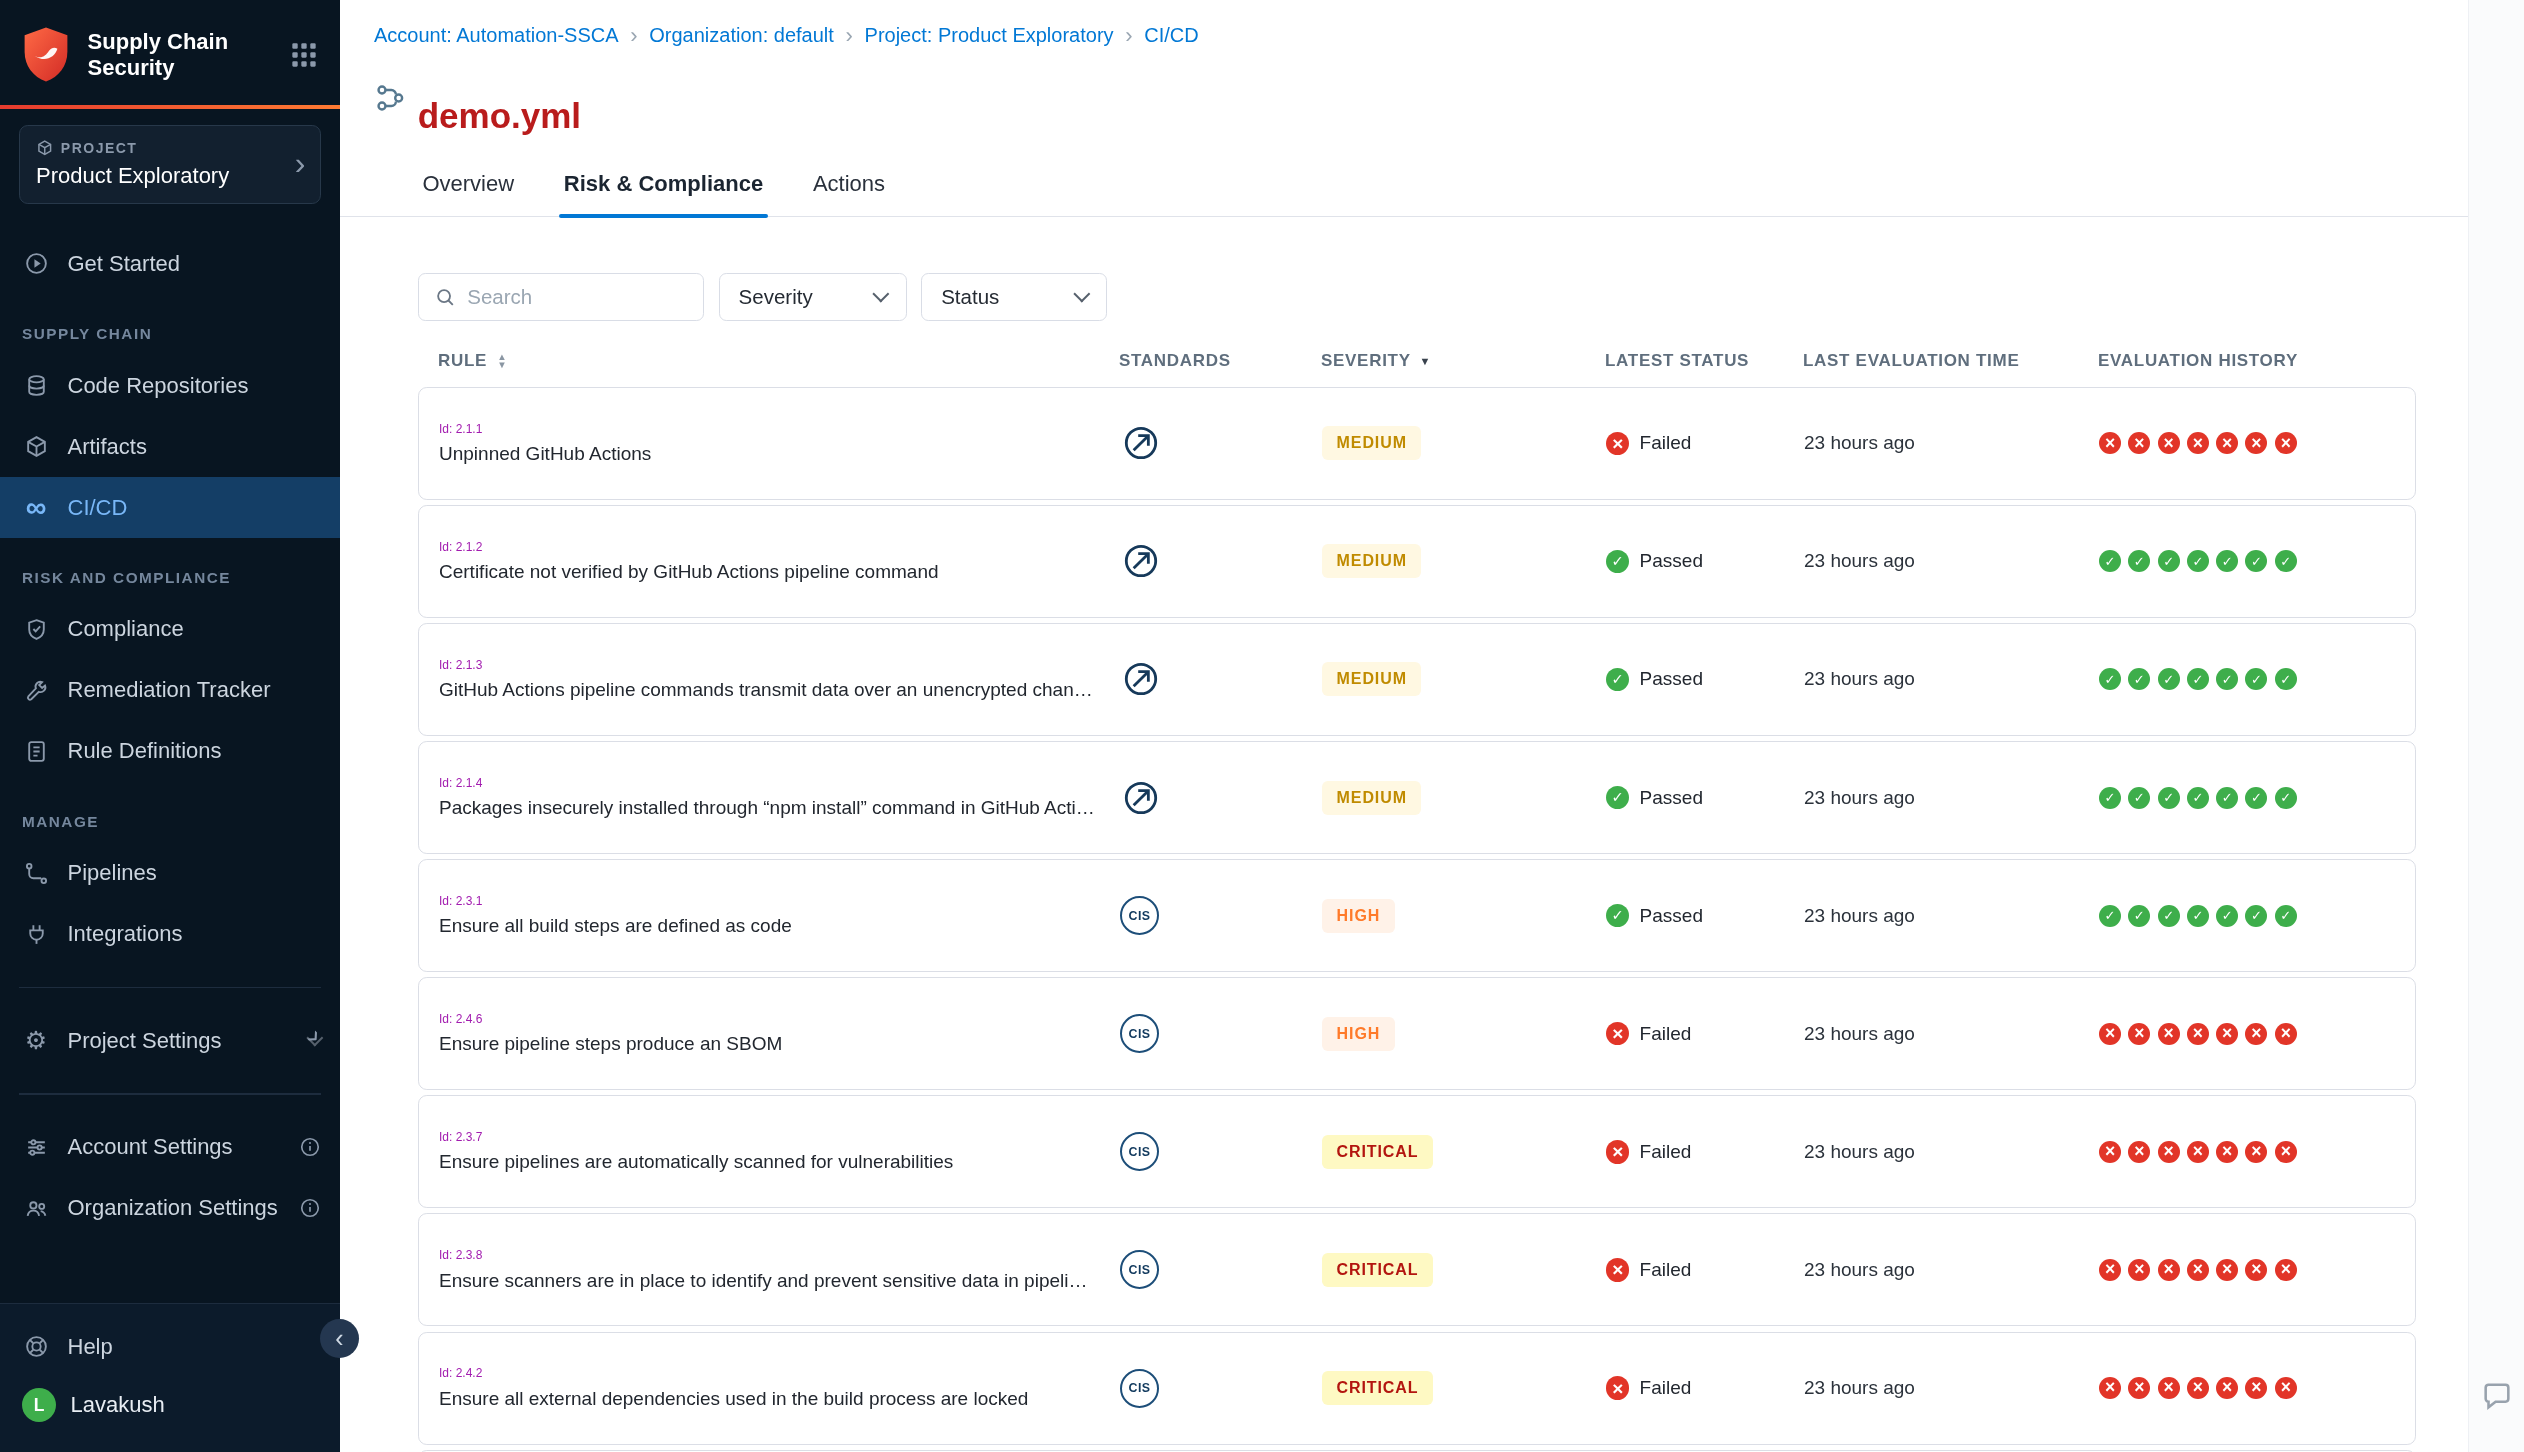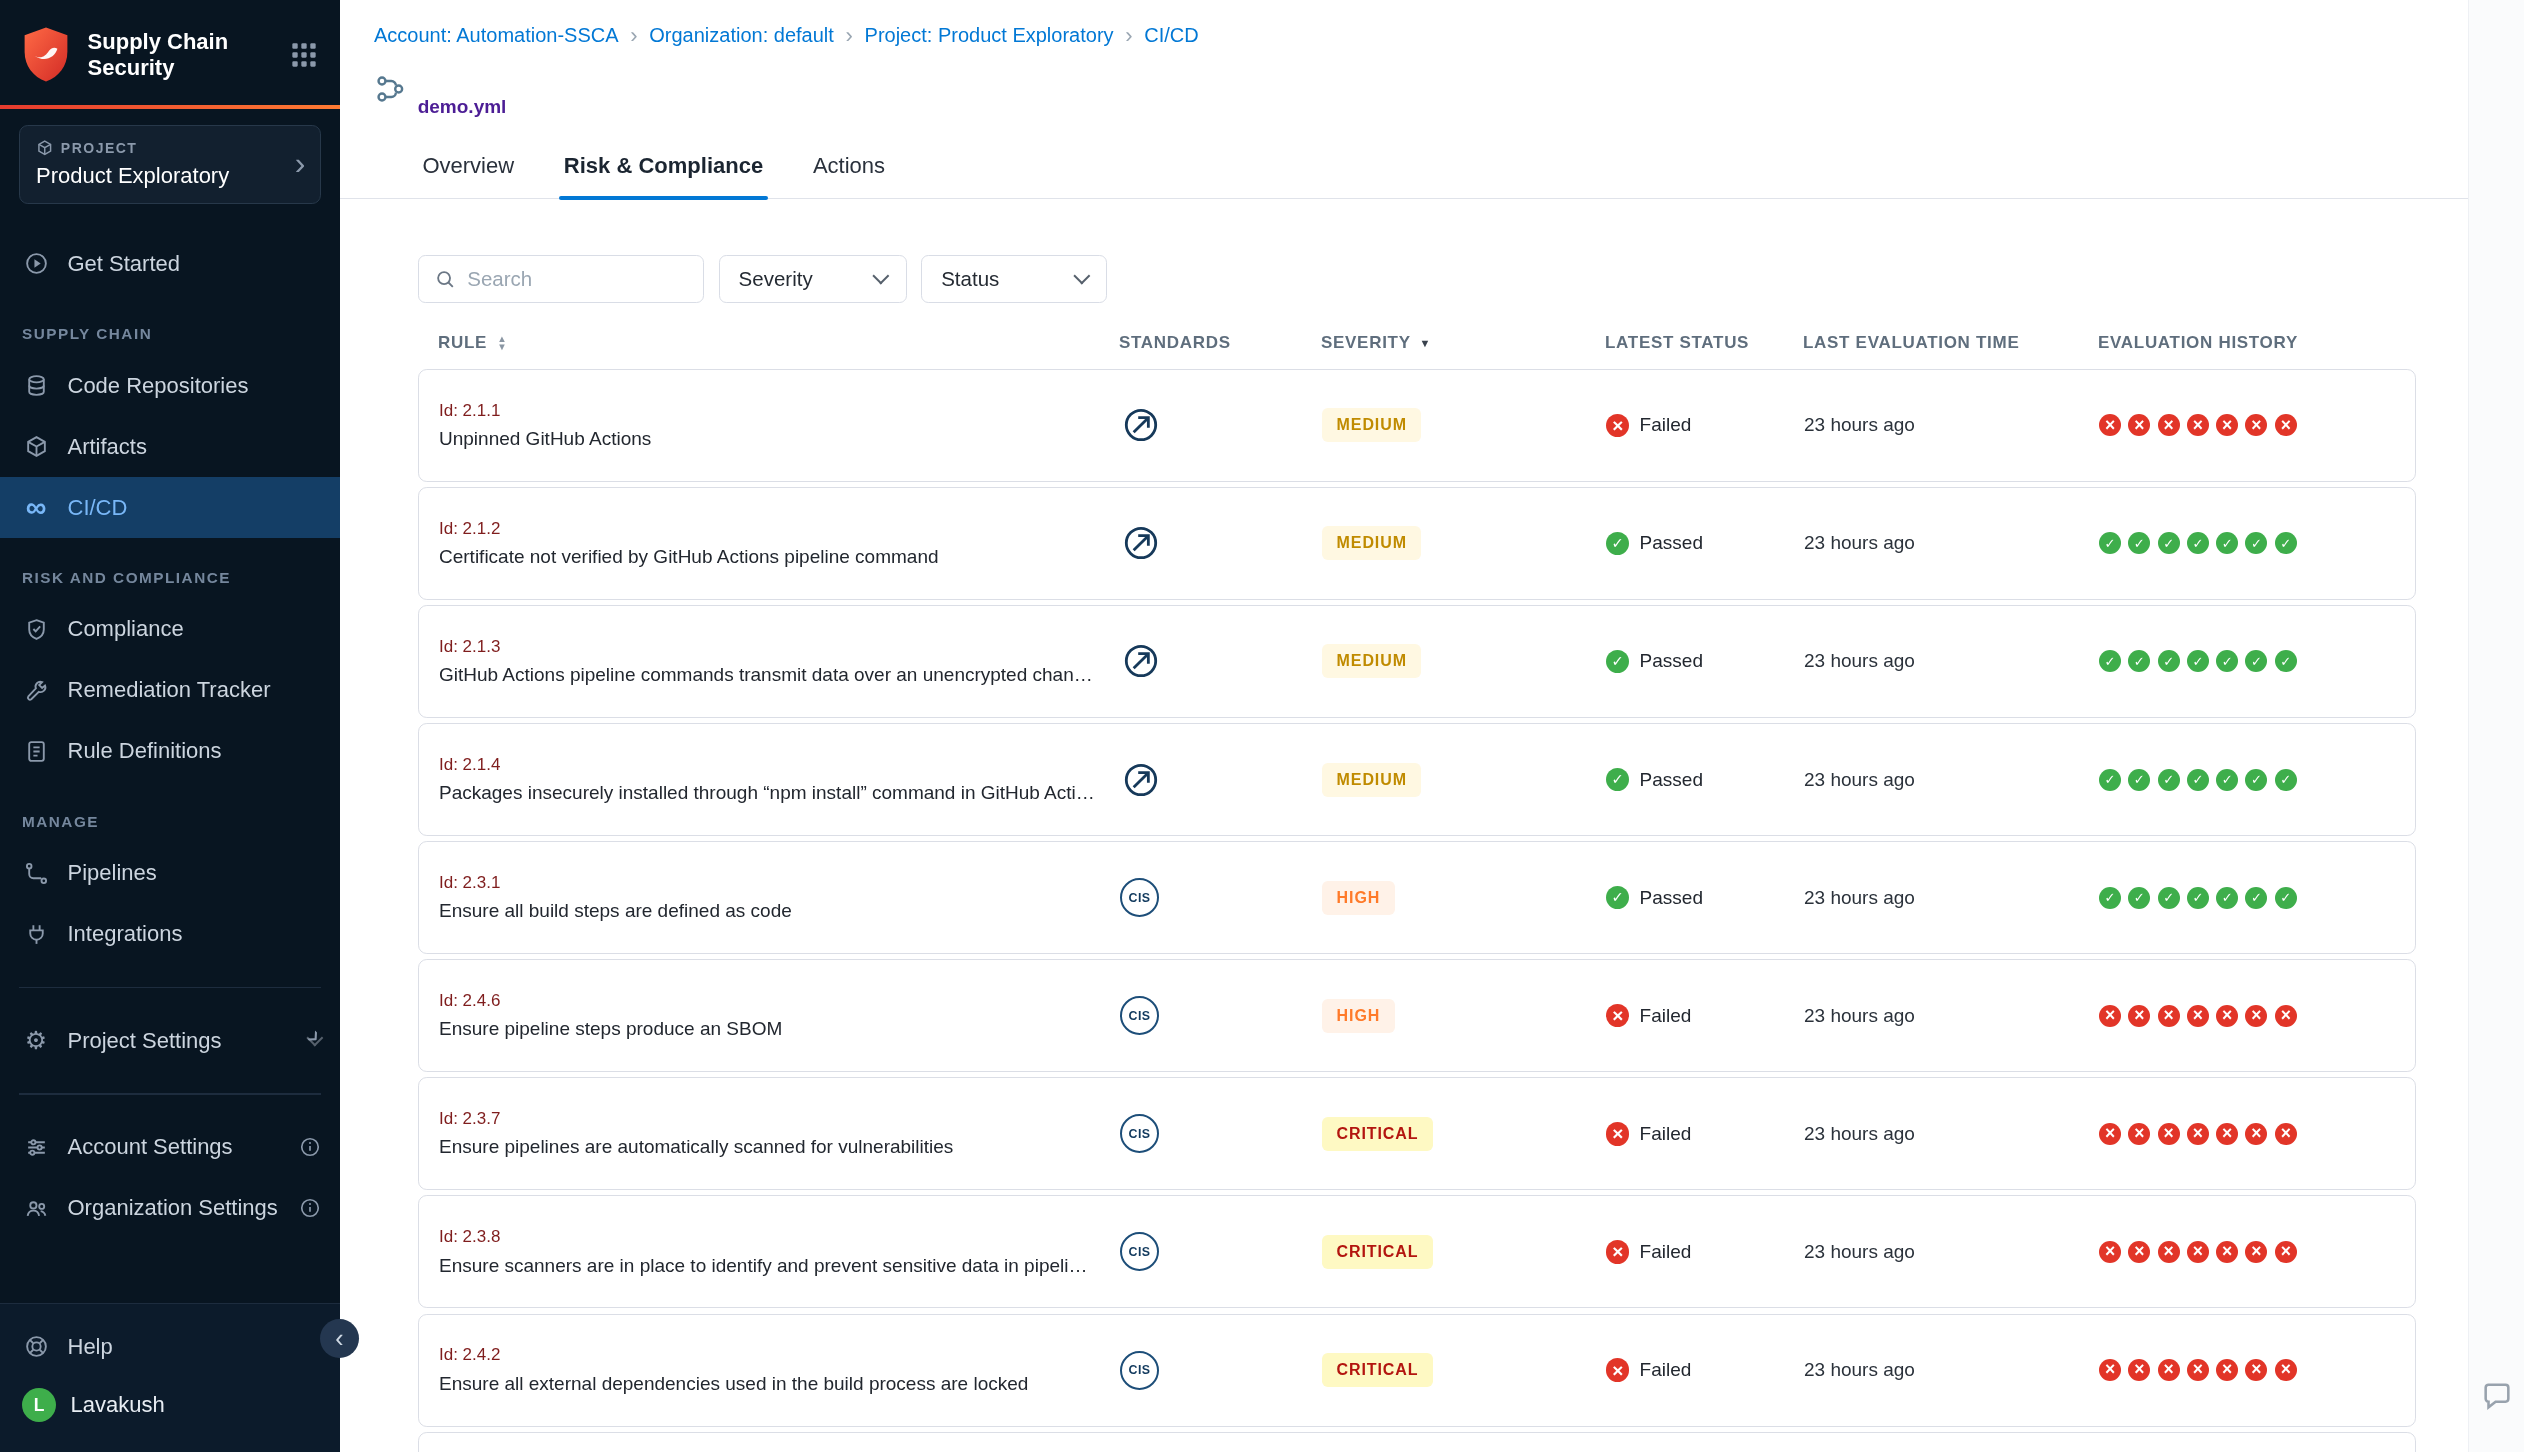--- a/index.html
+++ b/index.html
@@ -70,21 +70,21 @@
   .chat-fab { position:absolute; bottom:39px; left:50%; transform:translateX(-50%); width:34px; height:34px; color:#98a2ad; cursor:pointer; display:inline-flex; }
   .chat-fab svg { width:100%; height:100%; }
 
   .page-header { padding:24px 0 0 34px;text-align:center; }
   .breadcrumb { display:flex; align-items:center; gap:11.7px; font-size:20px; }
   .breadcrumb a { color:var(--link-blue,#0278d5); cursor:pointer; }
   .crumb-sep { color:#9aa6b2; font-size:22px; line-height:1; }
   .title-row { display:flex; align-items:center; gap:11.7px; margin-top:13px; }
   .title-icon { width:32px; height:32px; display:inline-flex; }
   .title-icon svg { width:100%; height:100%; }
-  .page-title { font-size:19px; font-weight:700; color:#4c1d95;margin-top:36px; }
+  .page-title { font-size:35px; font-weight:700; color:#b91c1c;margin-top:36px; }
 
   .tabs { display:flex; gap:41px; padding-left:78px; margin-top:20.5px; border-bottom:1.5px solid #e0e3ea; }
   .tab { font-size:22px; color:#2a313c; padding:14.6px 4.4px 19px; cursor:pointer; position:relative; }
   .tab.active { font-weight:700; color:#1b2531; }
   .tab.active::after { content:""; position:absolute; left:0; right:0; bottom:-1.5px; height:3.7px; background:var(--link-blue,#0278d5); border-radius:2.2px; }
 
   .content { flex:1; padding:0 52px 0 78px; min-width:0; }
   .toolbar { margin-top:56px; display:flex; gap:14.6px; }
   .search-box {
     width:286px; height:48px; border:1.5px solid #d9dde6; border-radius:7.3px;
@@ -110,21 +110,21 @@
   .sort-stack { display:flex; flex-direction:column; font-size:9.5px; line-height:8px; color:#8a96a3; }
   .sort-desc { font-size:11px; color:#39424d; margin-left:8.8px; }
   .th-sev { display:flex; align-items:center; }
 
   .rows { margin-top:11.7px; }
   .row {
     height:113px; border:1.5px solid #dbdee6; border-radius:8.8px; background:#fff;
     margin-bottom:5.1px; cursor:pointer;
   }
   .cell-rule { padding-left:20px; min-width:0; }
-  .rule-id { font-size:17px; color:#7f1d1d; }
+  .rule-id { font-size:12px; color:#a21caf; }
   .rule-name { margin-top:7.3px; font-size:19px; color:#22272f; white-space:nowrap; overflow:hidden; text-overflow:ellipsis; padding-right:22px; }
   .cell-standards { display:flex; align-items:center; }
   .std { display:inline-flex; align-items:center; justify-content:center; }
   .std-gha { width:42px; height:42px; color:#16395a; }
   .std-gha svg { width:42px; height:42px; }
   .std-cis {
     width:39px; height:39px; border:2.2px solid #1d4e79; border-radius:50%;
     color:#123a5e; font-size:12.4px; font-weight:700; letter-spacing:0.4px; background:#fff;
   }
   .badge { display:inline-block; padding:8px 14.6px; border-radius:5.8px; font-size:16px; font-weight:700; letter-spacing:0.9px; }

